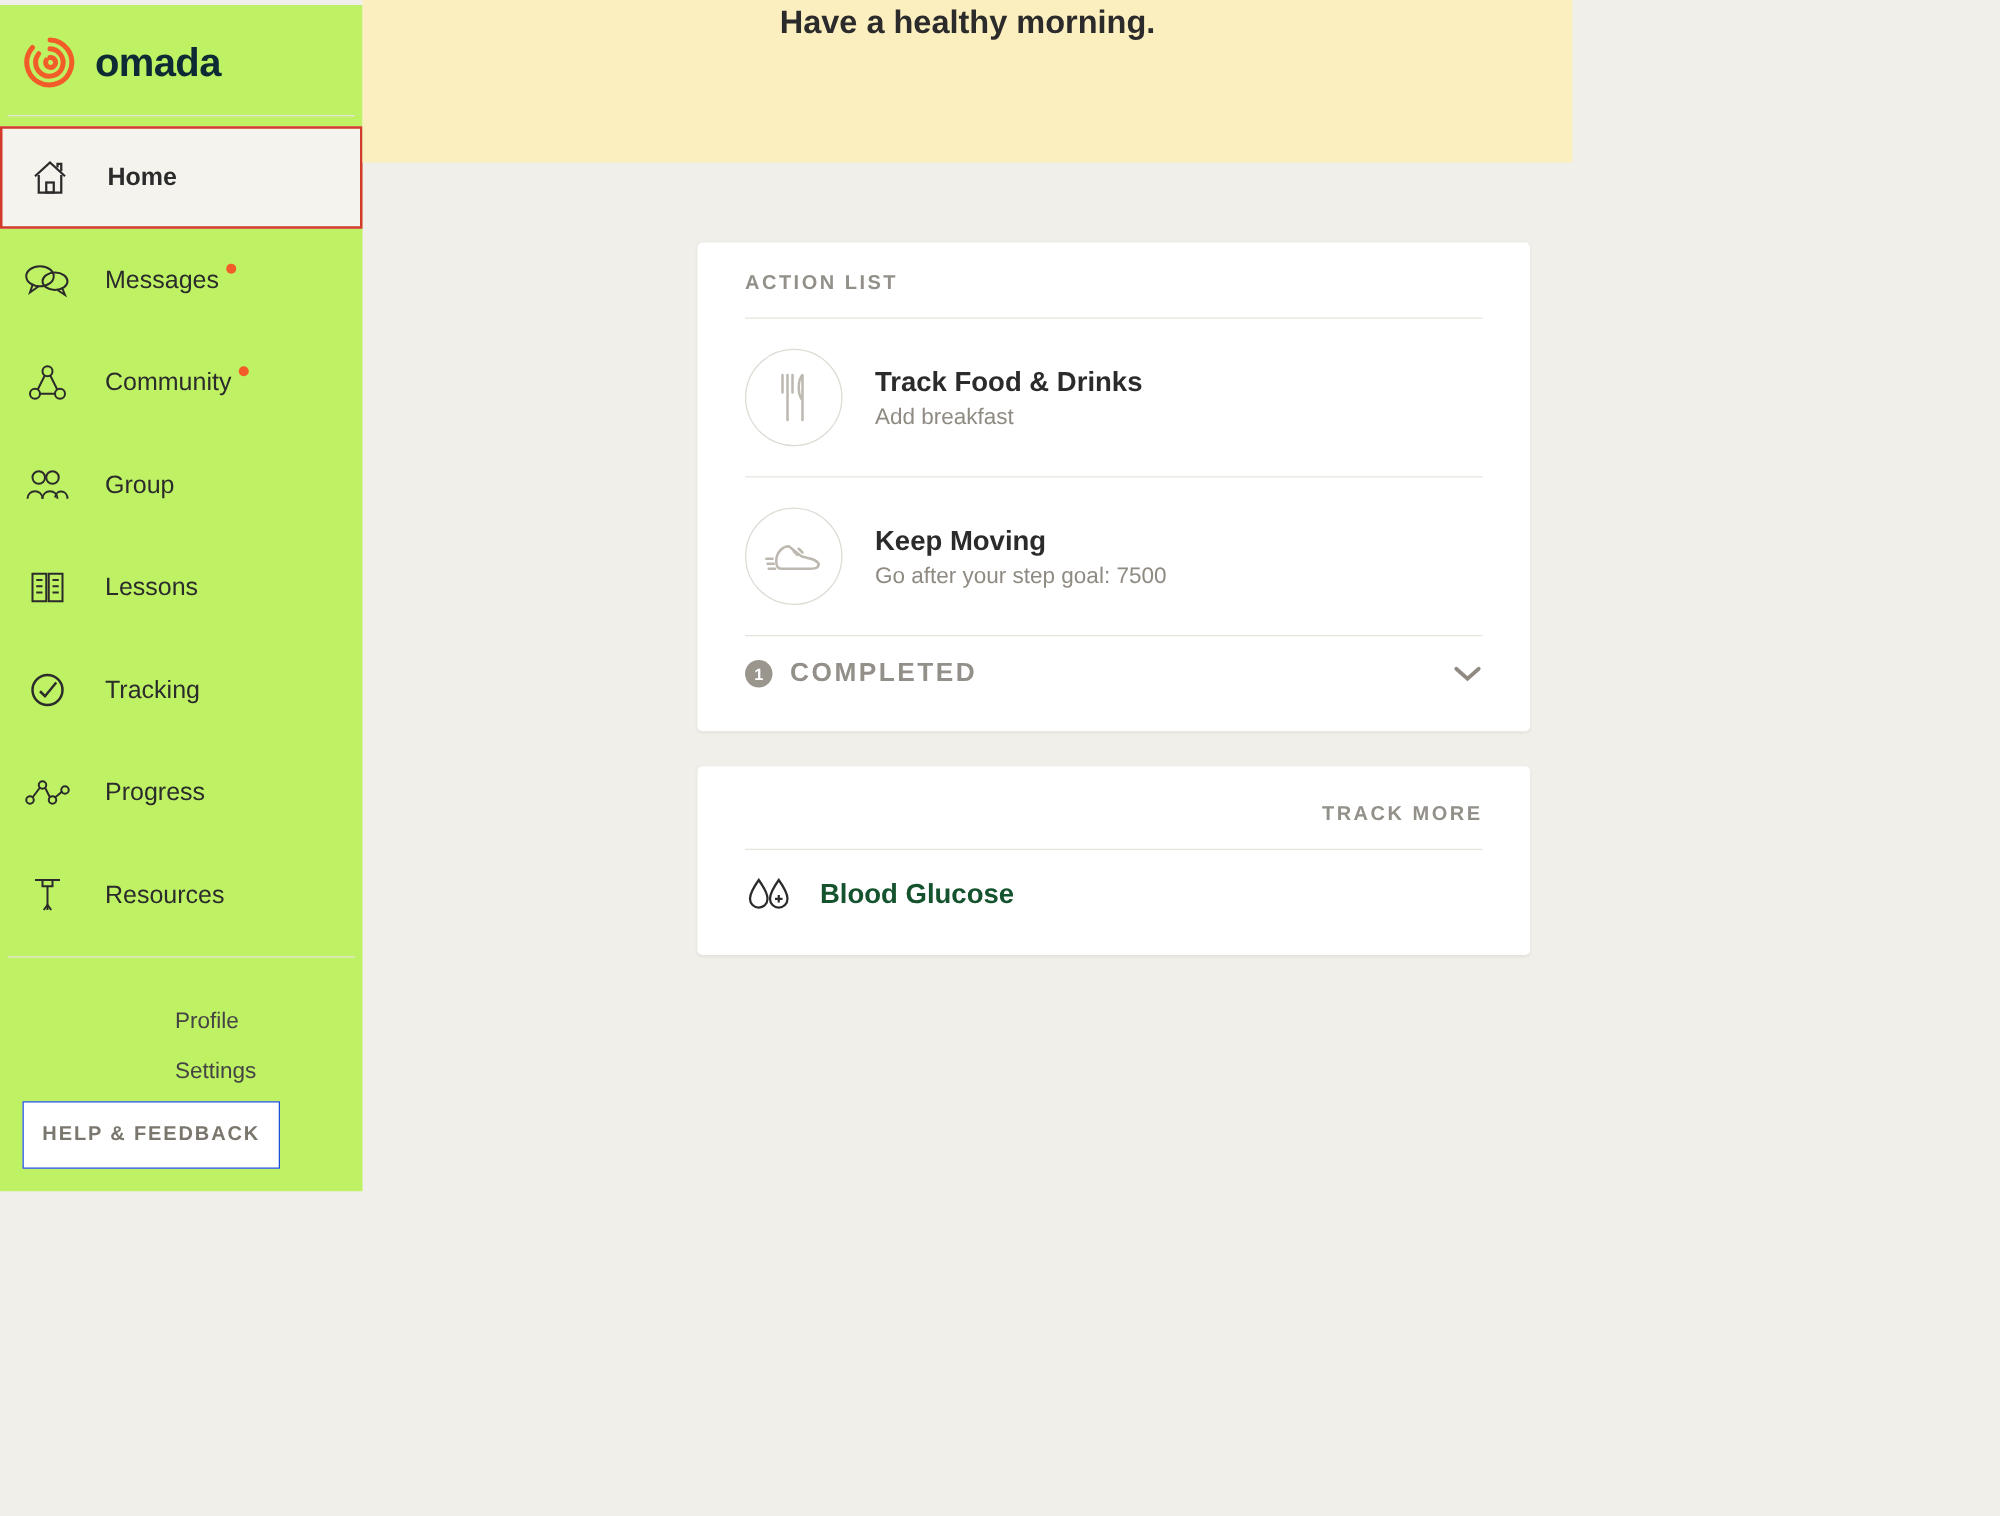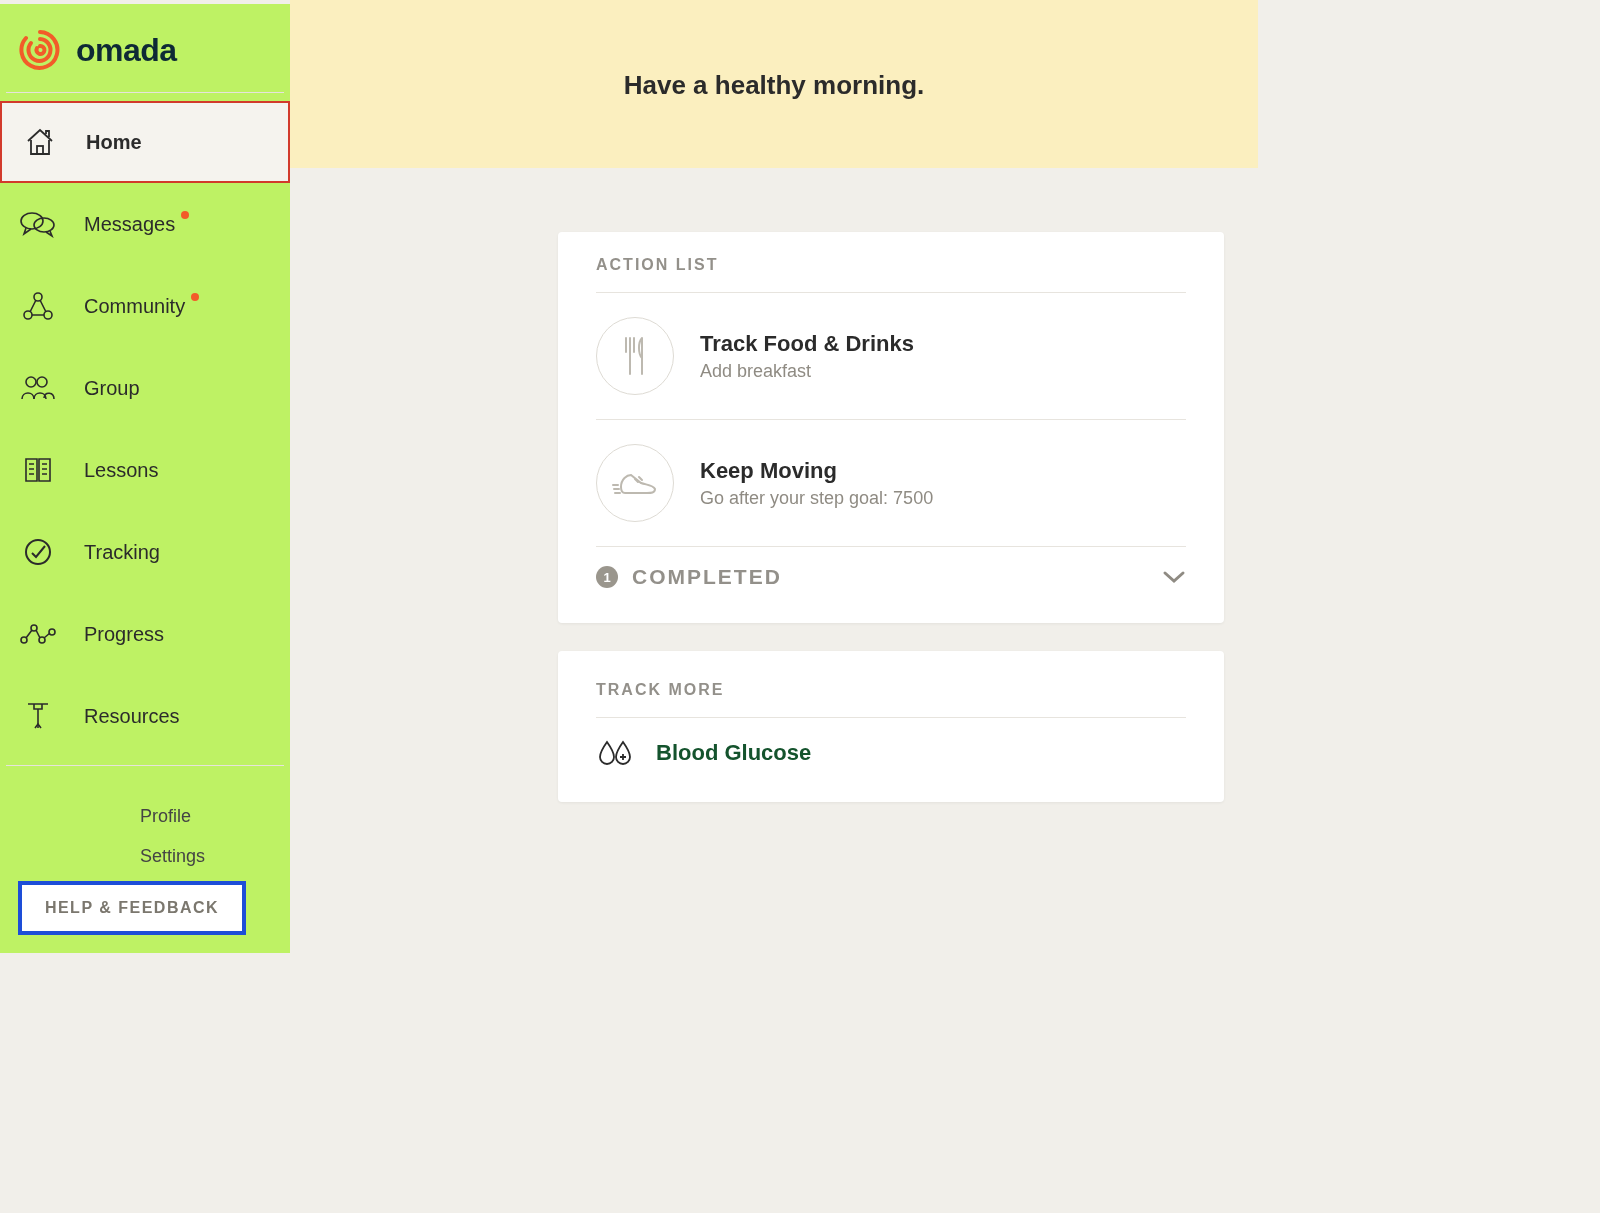--- a/index.html
+++ b/index.html
@@ -57,45 +57,44 @@
       top: -2px; right: -14px;
       width: 8px; height: 8px;
       background: #f25c29;
       border-radius: 50%;
     }
     .sidebar-sub { padding: 22px 0 0 92px; font-size: 18px; color: #444; }
     .sidebar-sub .subitem { height: 40px; display:flex; align-items:center; cursor:pointer;margin-left:48px;}
     .help-btn {
       position: absolute;
       left: 18px; bottom: 22px;
-      width: 228px;
+      width: 206px;
       height: 54px;
-      border: 4px solid #1d4ed8;
+      border: 1px solid #1d4ed8;
       background: #ffffff;
       font-size: 16px;
       font-weight: 700;
       letter-spacing: 1.5px;
       color: #7b776e;
       cursor: pointer;
     }
     .main {
       position: absolute;
       left: 290px; top: 0;
       right: 0; bottom: 0;
     }
     .banner {
-      height: 168px;
+      height: 130px;
       background: #fbefbf;
       display:flex;
       justify-content:center;
       font-size: 26px;
       font-weight: 700;
       color: #2b2b2b;
       padding-top: 2px;
-      align-items: center;
     }
     .card {
       background: #ffffff;
       border-radius: 4px;
       box-shadow: 0 1px 3px rgba(0,0,0,0.06);
       margin-left: 268px;
       width: 666px;
     }
     .action-card { margin-top: 64px; padding: 24px 38px 10px 38px; }
     .card-title {
@@ -136,21 +135,21 @@
       background: #9a968d;
       color: #fff;
       font-size: 13px;
       font-weight: 700;
       display:flex; align-items:center; justify-content:center;
     }
     .completed-label {
       font-size: 21px; font-weight: 700;
       letter-spacing: 2px; color: #93908a;
     }
-    .track-card { margin-top: 28px; padding: 30px 38px 10px 38px; }
+    .track-card { margin-top: 28px; padding: 30px 38px 10px 38px; text-align: right; }
     .track-row {
       display:flex; align-items:center; gap: 22px;
       padding: 20px 0 24px 0;
       cursor: pointer;
     }
     .track-row .ttitle { font-size: 22px; font-weight: 700; color: #14532d; }
     svg { display:block; }
   </style>
 </head>
 <body>

